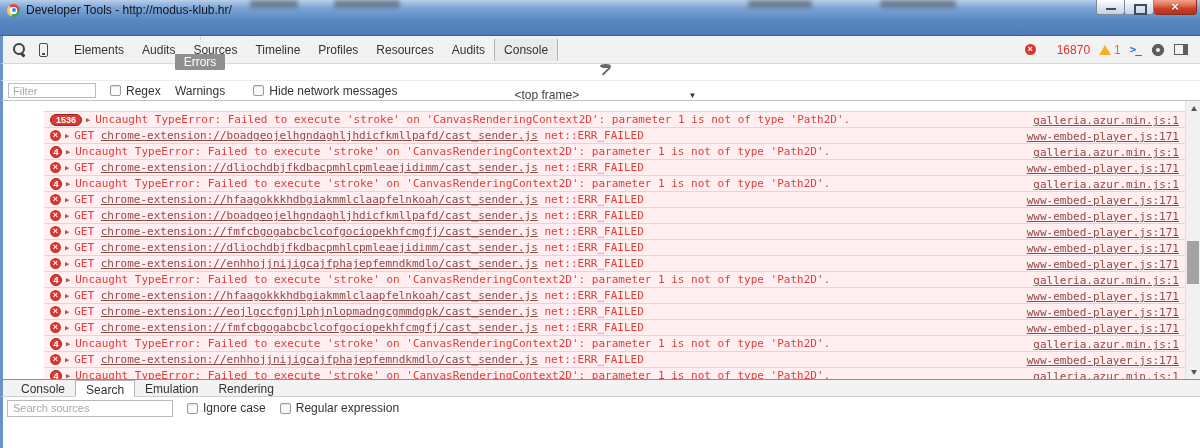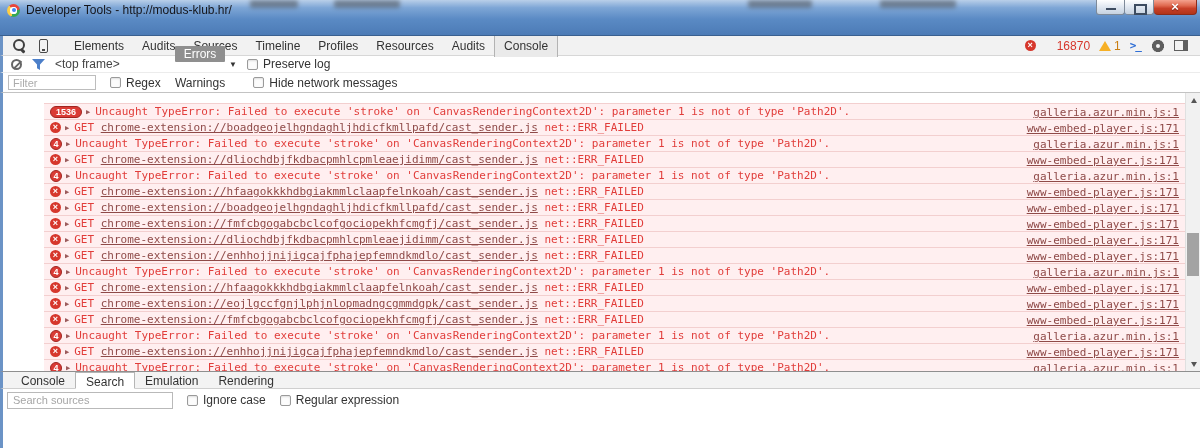--- a/index.html
+++ b/index.html
@@ -28,21 +28,21 @@
     border-radius:0 0 3px 3px; margin-left:0; position:relative; cursor:default; }
   .wbtn + .wbtn { border-left:none; }
   .wbtn-min::after { content:""; position:absolute; left:9px; bottom:4px; width:10px; height:2px; background:#3d4c60; }
   .wbtn-max::after { content:""; position:absolute; left:9px; top:4px; width:9px; height:7px; border:2px solid #3d4c60; }
   .wbtn-close { width:43px; border-color:#8c2b1a;
     background:linear-gradient(#f4a28e,#e06a50 40%,#c84028 60%,#b23418); border-radius:0 0 4px 4px; }
   .wbtn-close::after { content:"×"; position:absolute; width:100%; text-align:center; top:-1px;
     color:#fff; font-size:13px; font-weight:bold; text-shadow:0 1px 1px #7a1d0e; }
 
   
-  .main-toolbar { height:20px; background:#f2f2f2; border-bottom:1px solid #d7d7d7;
+  .main-toolbar { height:28px; background:#f2f2f2; border-bottom:1px solid #d7d7d7;
     display:flex; align-items:center; padding:0 6px; border-left:3px solid #6b93c6; }
   .tool-icon { display:inline-flex; align-items:center; justify-content:center;
     width:20px; height:20px; margin-right:4px; }
   .mag { position:relative; width:13px; height:13px; }
   .mag::before { content:""; position:absolute; left:0; top:0; width:8px; height:8px;
     border:2px solid #3f3f3f; border-radius:50%; }
   .mag::after { content:""; position:absolute; left:9px; top:9px; width:5px; height:2.5px;
     background:#3f3f3f; transform:rotate(45deg); transform-origin:0 0; border-radius:1px; }
   .device { width:9px; height:14px; border:1.5px solid #4a4a4a; border-radius:2px; position:relative; }
   .device::after { content:""; position:absolute; left:2px; bottom:1px; width:3px; height:1.5px; background:#4a4a4a; }
@@ -60,21 +60,21 @@
   .gear { position:relative; width:15px; height:15px; }
   .gear i { position:absolute; left:1.5px; top:5.5px; width:12px; height:4px; background:#5e5e5e; }
   .gear .t45 { transform:rotate(45deg);} .gear .t90 { transform:rotate(90deg);} .gear .t135 { transform:rotate(135deg);}
   .gear b { position:absolute; left:2.5px; top:2.5px; width:10px; height:10px; border-radius:50%; background:#5e5e5e; }
   .gear b::after { content:""; position:absolute; left:3px; top:3px; width:4px; height:4px; border-radius:50%; background:#f2f2f2; }
   .dock { width:14px; height:11px; border:1.5px solid #5e5e5e; position:relative; }
   .dock::after { content:""; position:absolute; right:0; top:0; width:4px; height:100%; background:#5e5e5e; }
 
   
   .console-bar { height:17px; background:#fff; display:flex; align-items:center; gap:10px;
-    padding-left:8px; border-left:3px solid #6b93c6; border-bottom:1px solid #ececec; }
+    padding-left:8px; border-left:3px solid #6b93c6; border-bottom:1px solid #ececec;flex-direction:column; }
   .noentry { width:11px; height:11px; border:2px solid #666; border-radius:50%; position:relative; }
   .noentry::after { content:""; position:absolute; left:-1px; top:3.5px; width:11px; height:2px;
     background:#666; transform:rotate(-45deg); }
   .frame-select { display:flex; align-items:center; width:182px; cursor:default; }
   .frame-select .fs-label { font-size:12px; color:#444; }
   .frame-select .fs-arrow { margin-left:auto; font-size:8px; color:#333; }
   .cb { width:11px; height:11px; border:1px solid #9a9a9a; background:#fcfcfc; display:inline-block;
     border-radius:2px; box-shadow:inset 0 1px 2px rgba(0,0,0,.12); flex:none; }
   .cb-label { font-size:12px; color:#333; margin-left:5px; }
   .cb-group { display:flex; align-items:center; }

